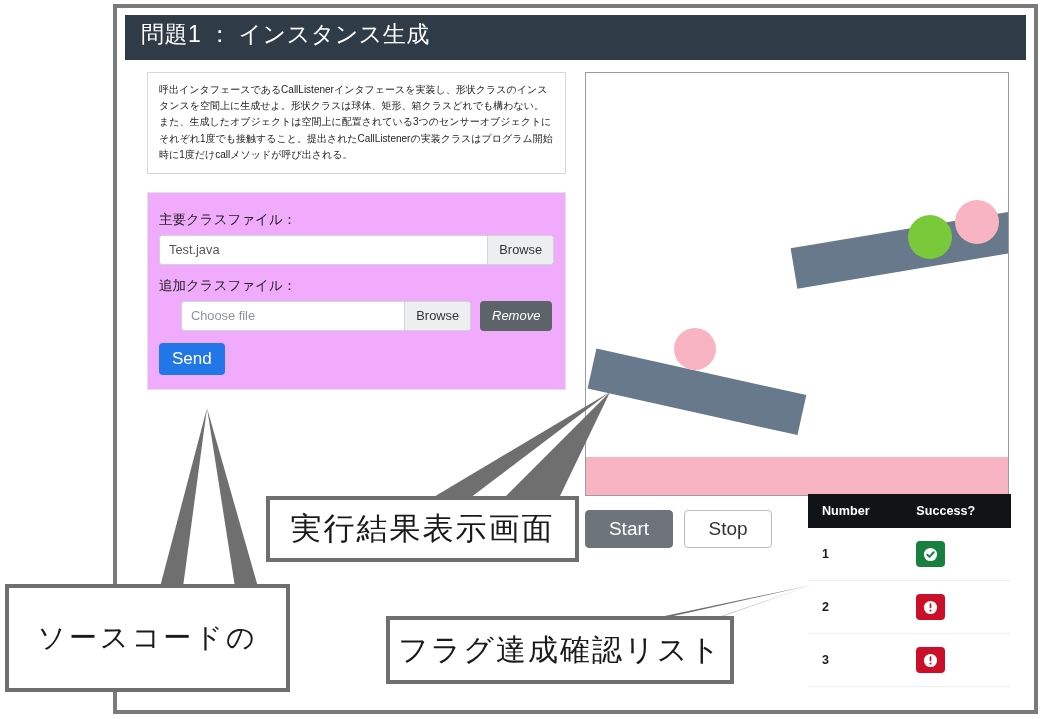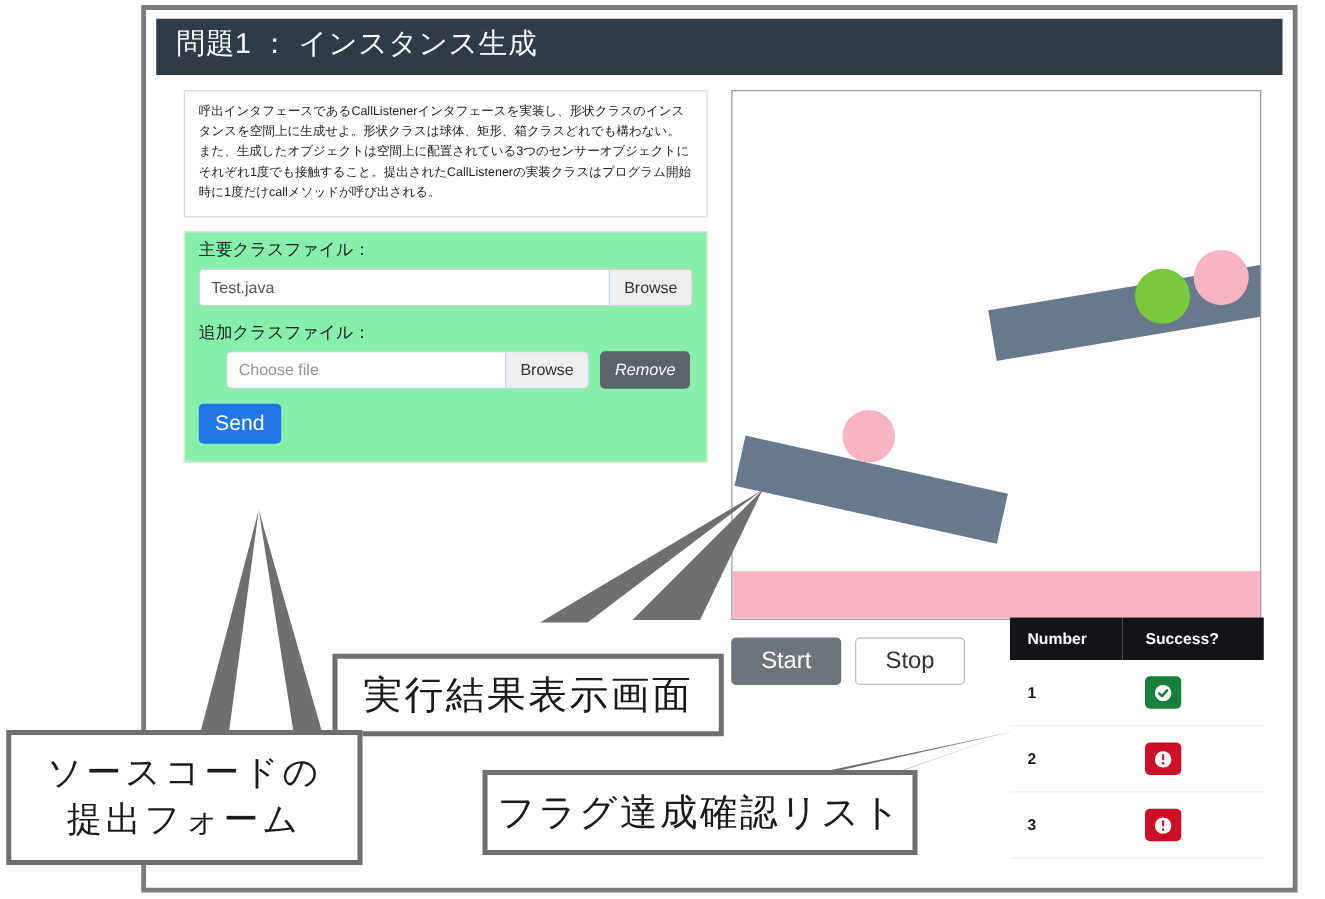--- a/index.html
+++ b/index.html
@@ -52,24 +52,24 @@
     background:#ffffff;
     padding:9px 11px 10px 11px;
     font-size:10px;
     line-height:1.62;
     color:#222;
     box-sizing:border-box;
     width:419px;
   }
   
   #submit-form{
-    margin-top:11px;
+    margin-top:18px;
     border:1px solid #e2e2e2;
-    background:#86efac;
-    padding:5px 11px 14px 11px;
+    background:#f0abfc;
+    padding:18px 11px 14px 11px;
     box-sizing:border-box;
     width:419px;
   }
   .field-label{
     font-size:13.5px;color:#222;margin-bottom:6px;display:block;
   }
   .file-row{display:flex;align-items:flex-end;margin-bottom:12px;}
   .file-input{
     display:flex;align-items:stretch;
     border:1px solid #ced4da;border-radius:4px;
@@ -162,21 +162,21 @@
     border:4px solid #6f6f6f;
     background:#ffffff;
     display:flex;align-items:center;justify-content:center;
     text-align:center;
     color:#1a1a1a;
     font-family:"Liberation Serif","DejaVu Serif",serif;
     box-sizing:border-box;
     z-index:6;
   }
   #callout-result{
-    left:266px;top:523px;width:313px;height:66px;
+    left:266px;top:496px;width:313px;height:66px;
     font-size:31px;letter-spacing:2px;
   }
   #callout-form{
     left:5px;top:584px;width:285px;height:108px;
     font-size:28px;line-height:1.35;letter-spacing:3px;
   }
   #callout-flag{
     left:386px;top:616px;width:348px;height:68px;
     font-size:30px;letter-spacing:2px;
   }
@@ -315,19 +315,18 @@
   <polygon points="812,585 676,632 706,622" fill="#6f6f6f"></polygon>
 </svg>
 
 <div class="callout" id="callout-result">
   <span>実行結果表示画面</span>
 </div>
 
 <div class="callout" id="callout-form">
   <div>
     <div>ソースコードの</div>
-    <div>提出フォーム</div>
   </div>
 </div>
 
 <div class="callout" id="callout-flag">
   <span>フラグ達成確認リスト</span>
 </div>
 
 </body></html>

